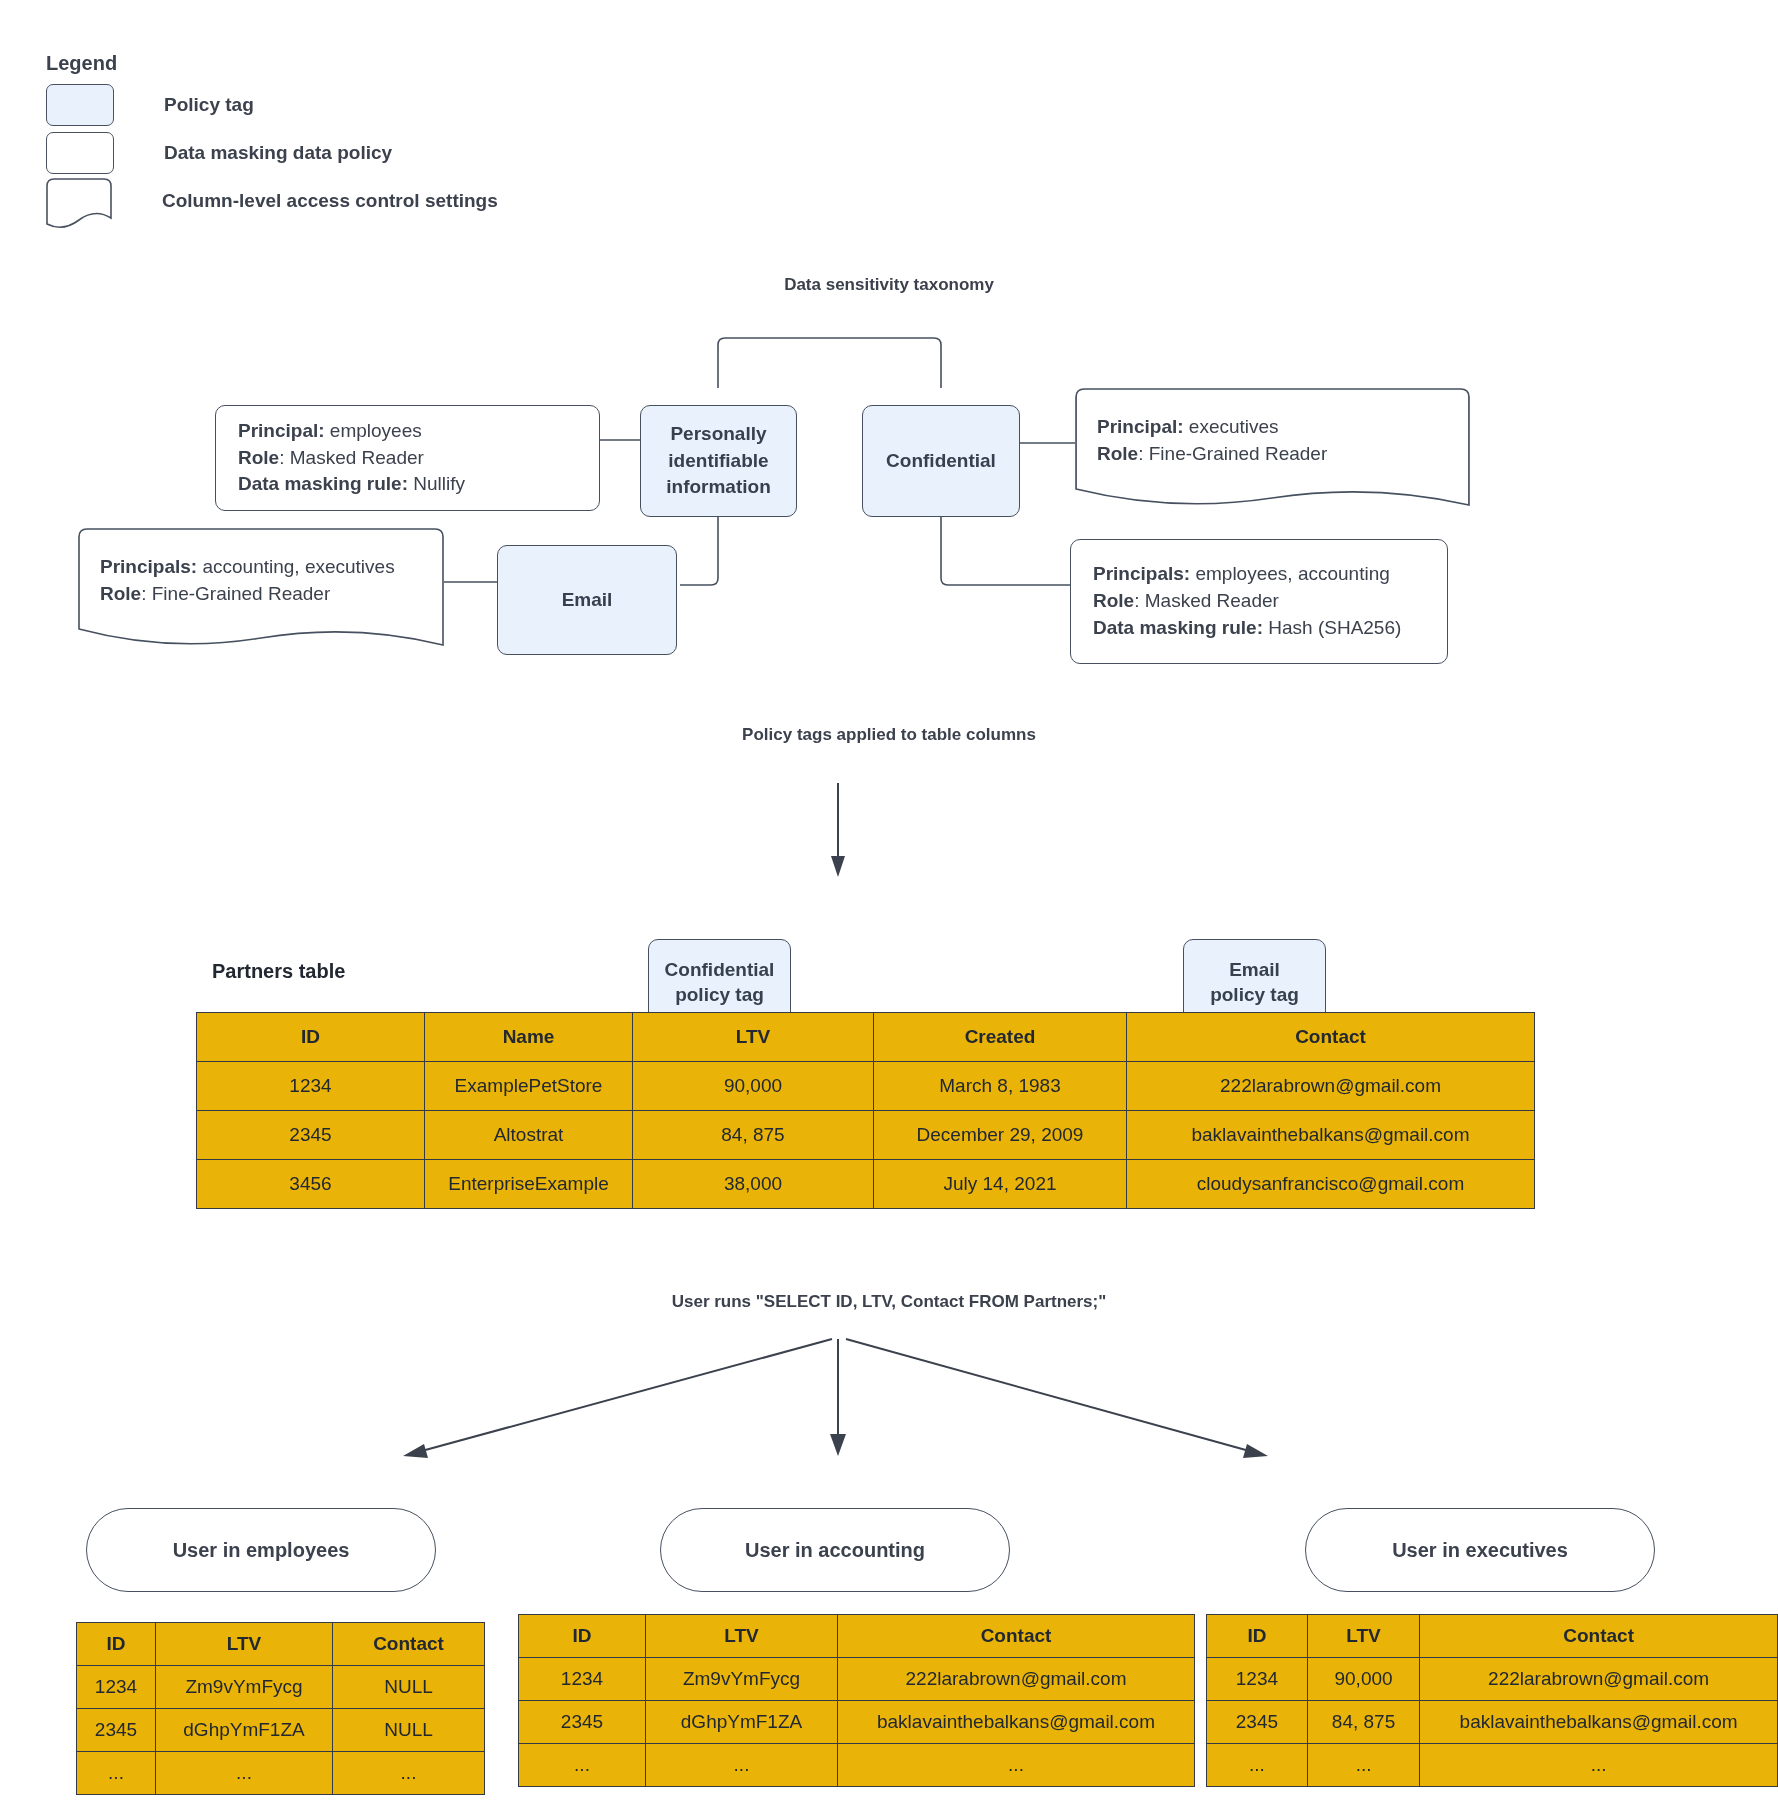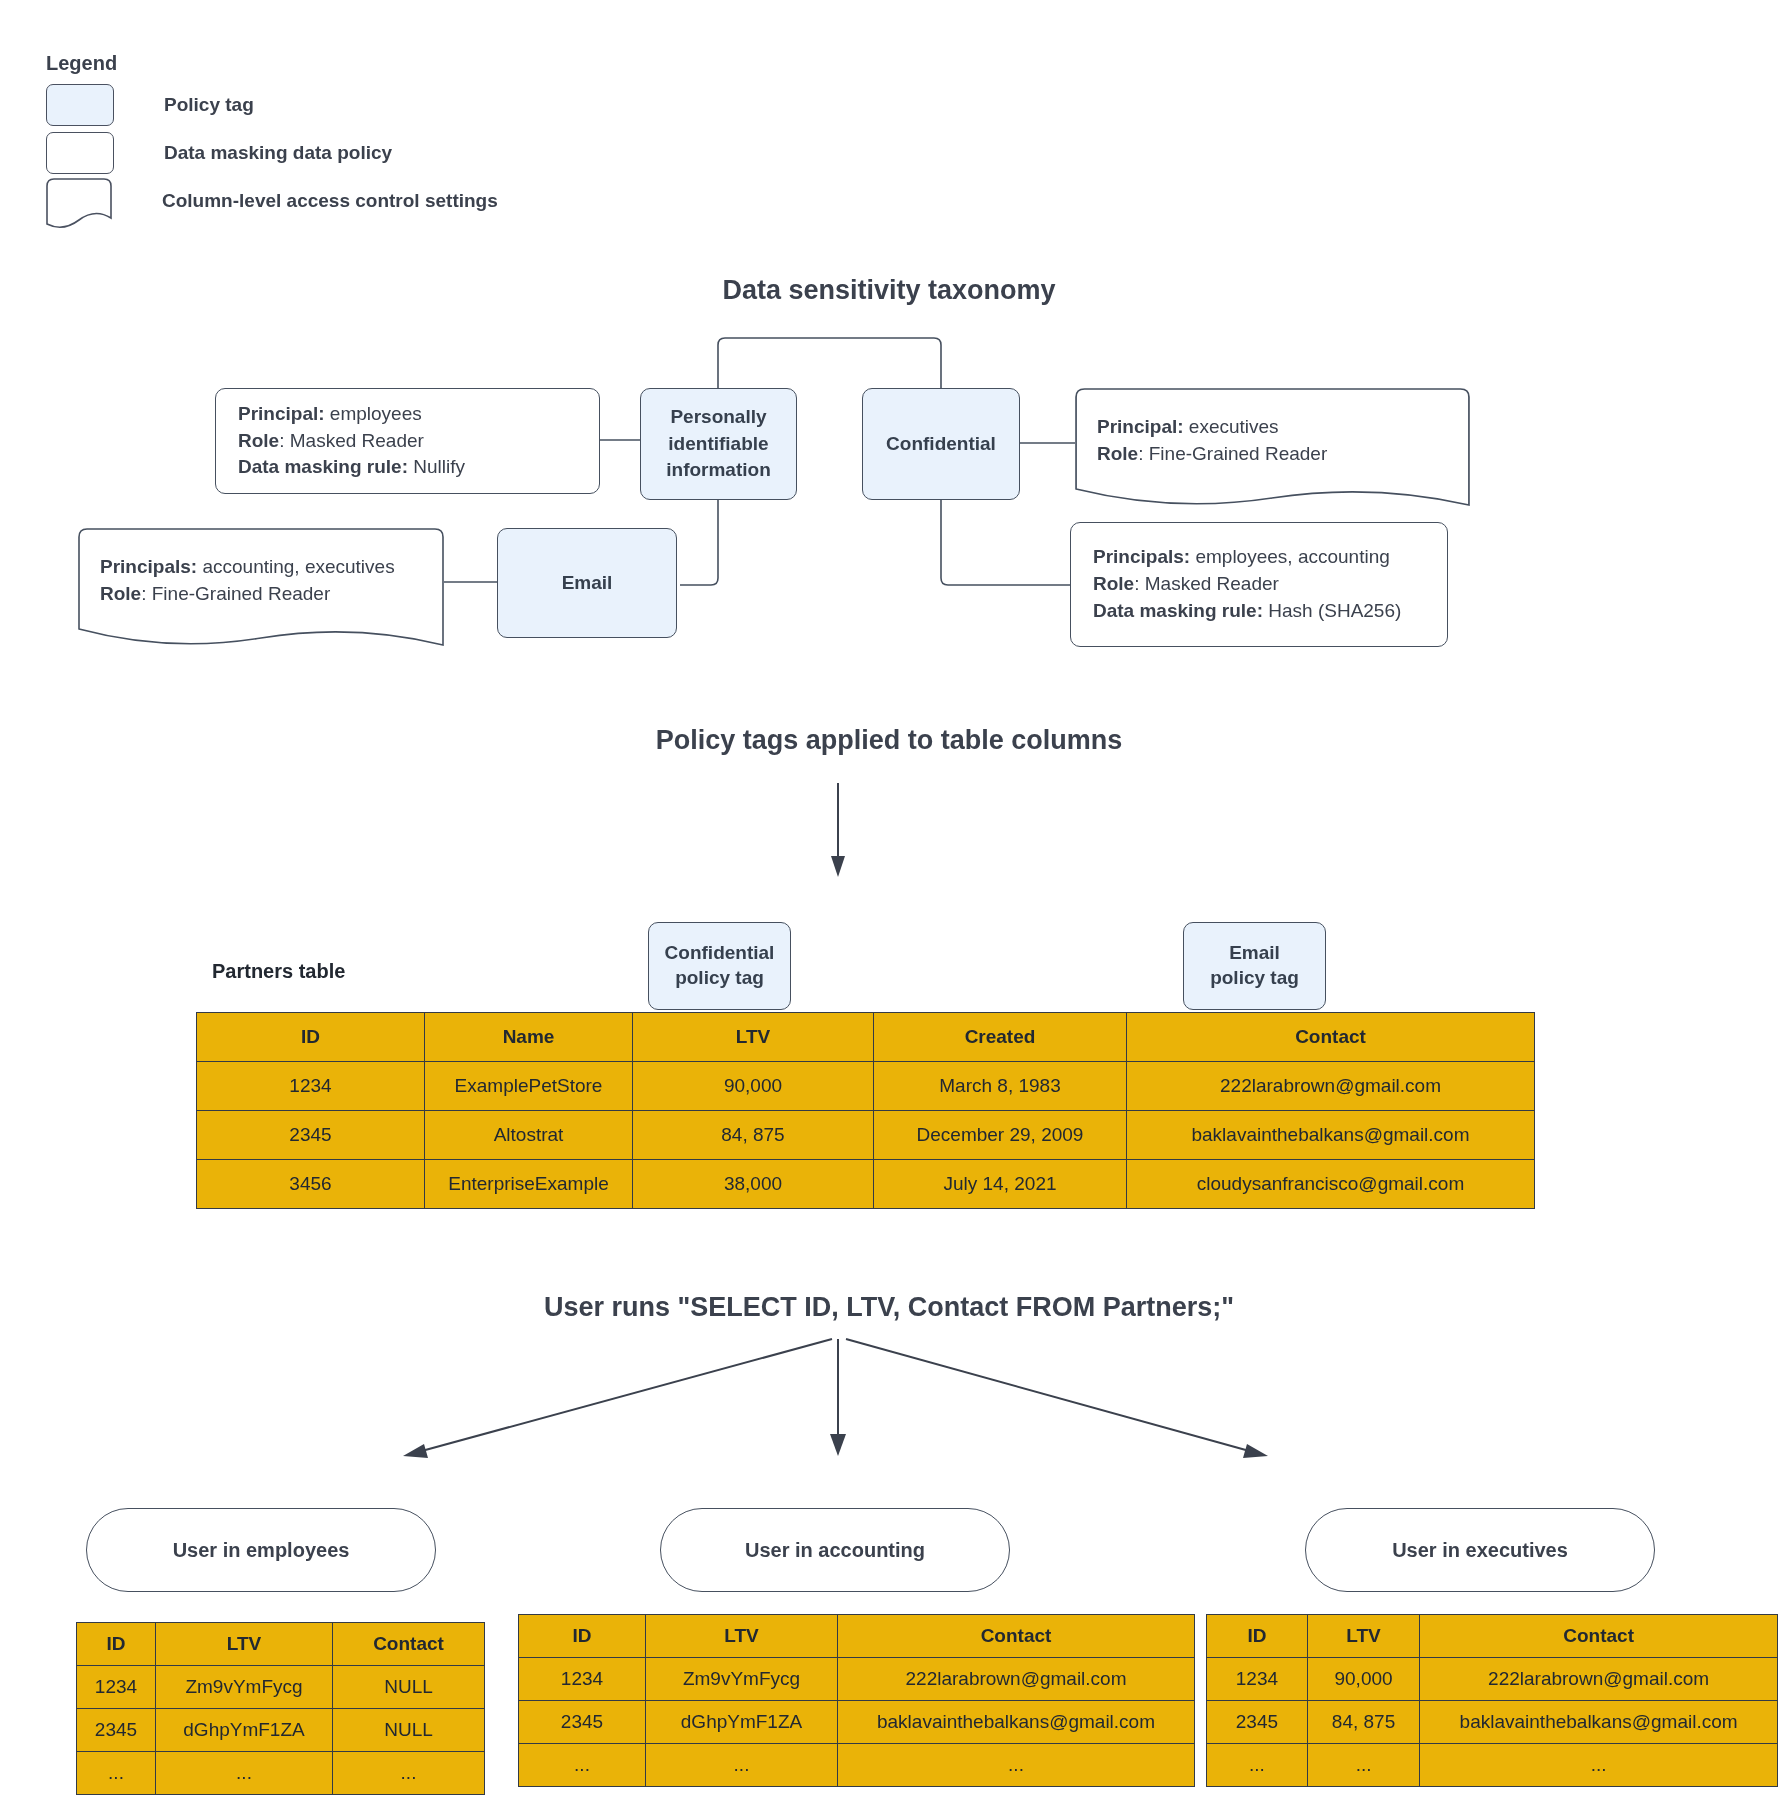--- a/index.html
+++ b/index.html
@@ -14,27 +14,27 @@
   
   #legend{left:46px;top:52px;width:620px;}
   .legend-title{font-size:20px;font-weight:bold;color:#3b414d;margin-bottom:6px;}
   .legend-row{display:flex;align-items:center;height:48px;}
   .legend-swatch{width:66px;height:40px;flex:0 0 66px;border:1.6px solid #4a5160;border-radius:7px;background:#fff;}
   .legend-swatch.tag{background:#e9f2fc;}
   .legend-swatch.wave{border:none;height:46px;position:relative;}
   .legend-label{margin-left:50px;font-size:19px;font-weight:bold;color:#3b414d;white-space:nowrap;}
 
   
-  .sect-title{font-size:27px;font-weight:bold;color:#3b414d;text-align:center;white-space:nowrap;}
+  .sect-title{font-size:17px;font-weight:bold;color:#3b414d;text-align:center;white-space:nowrap;}
 
   
   .box{
     border:1.6px solid #46505f;border-radius:10px;background:#fff;
     display:flex;align-items:center;
-    font-size:19px;line-height:1.42;color:#3b414d;
+    font-size:19px;line-height:1.42;color:#3b414d;margin-top:17px;
   }
   .box.tag{
     background:#e9f2fc;justify-content:center;text-align:center;
     font-weight:bold;color:#36404e;
   }
   .box.detail{padding:0 22px;}
   .box.detail .ln{display:block;white-space:nowrap;}
   .box.detail b{font-weight:bold;}
   .wavybox{position:absolute;box-sizing:border-box;}
   .wavybox .wavy-svg{position:absolute;left:0;top:0;width:100%;height:100%;overflow:visible;}

